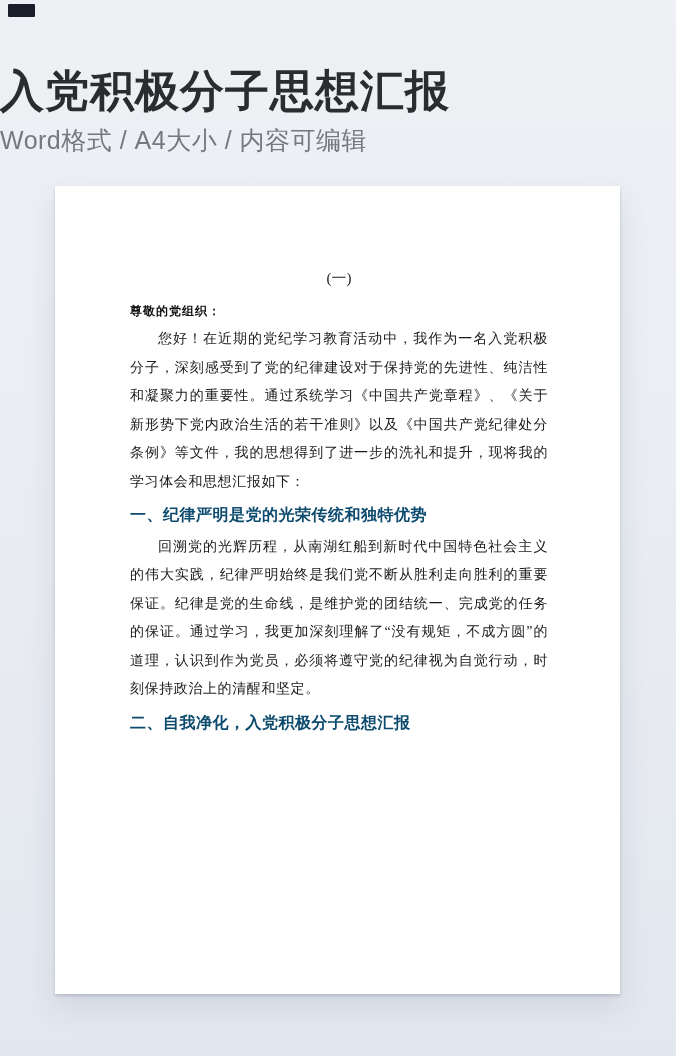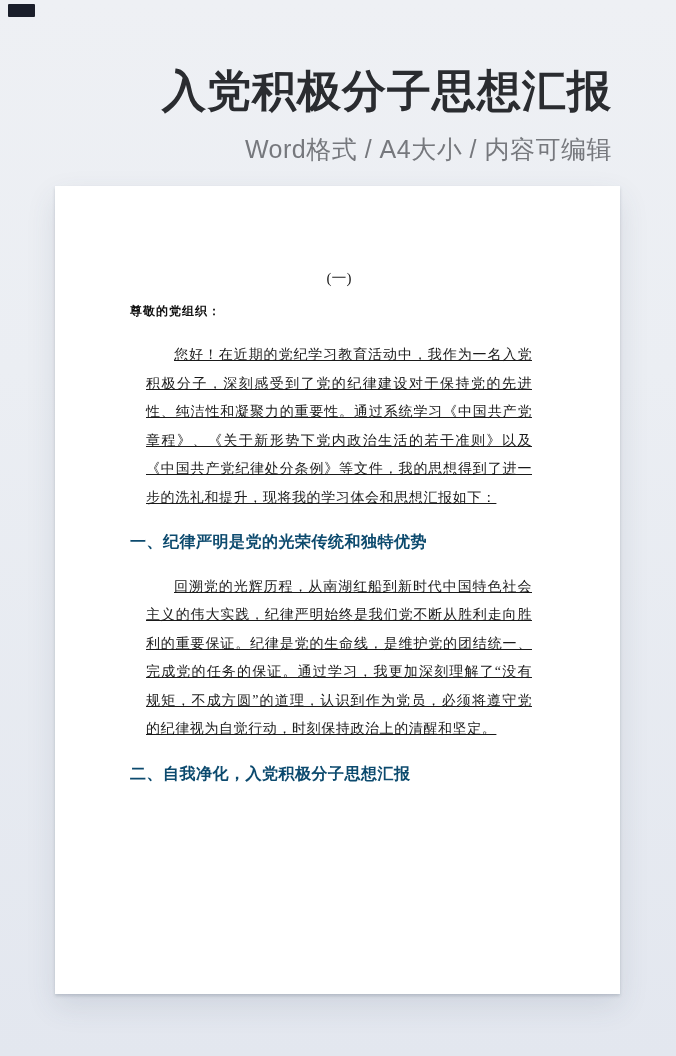--- a/index.html
+++ b/index.html
@@ -23,32 +23,32 @@
     height: 13px;
     background: #1a1e2a;
     border-radius: 1px;
   }
 
   .header {
     position: absolute;
     left: 0;
     top: 0;
     width: 612px;
-    text-align: right;
+    text-align: left;
   }
   .header .title {
     margin-top: 66px;
     font-size: 44px;
     line-height: 50px;
     font-weight: bold;
     color: #2a2c30;
     letter-spacing: 1px;
   }
   .header .subtitle {
-    margin-top: 18px;
+    margin-top: 9px;
     font-size: 25px;
     line-height: 30px;
     font-weight: 400;
     color: #76787d;
     letter-spacing: 0.5px;
   }
 
   .doc-page {
     position: absolute;
     left: 55px;
@@ -81,22 +81,21 @@
 
   .para {
     font-family: "Liberation Serif", "DejaVu Serif", serif;
     font-size: 14px;
     line-height: 28.5px;
     text-align: justify;
     text-justify: inter-character;
     text-indent: 2em;
     letter-spacing: 0.6px;
     color: #1a1a1a;
-    margin: 16px;
-    text-decoration: underline;
+    margin: 0;
   }
 
   .sec-heading {
     font-size: 16px;
     font-weight: bold;
     line-height: 28.5px;
     color: #0c4a6e;
     letter-spacing: 0.5px;
     margin: 5px 0 3px 0;
   }

